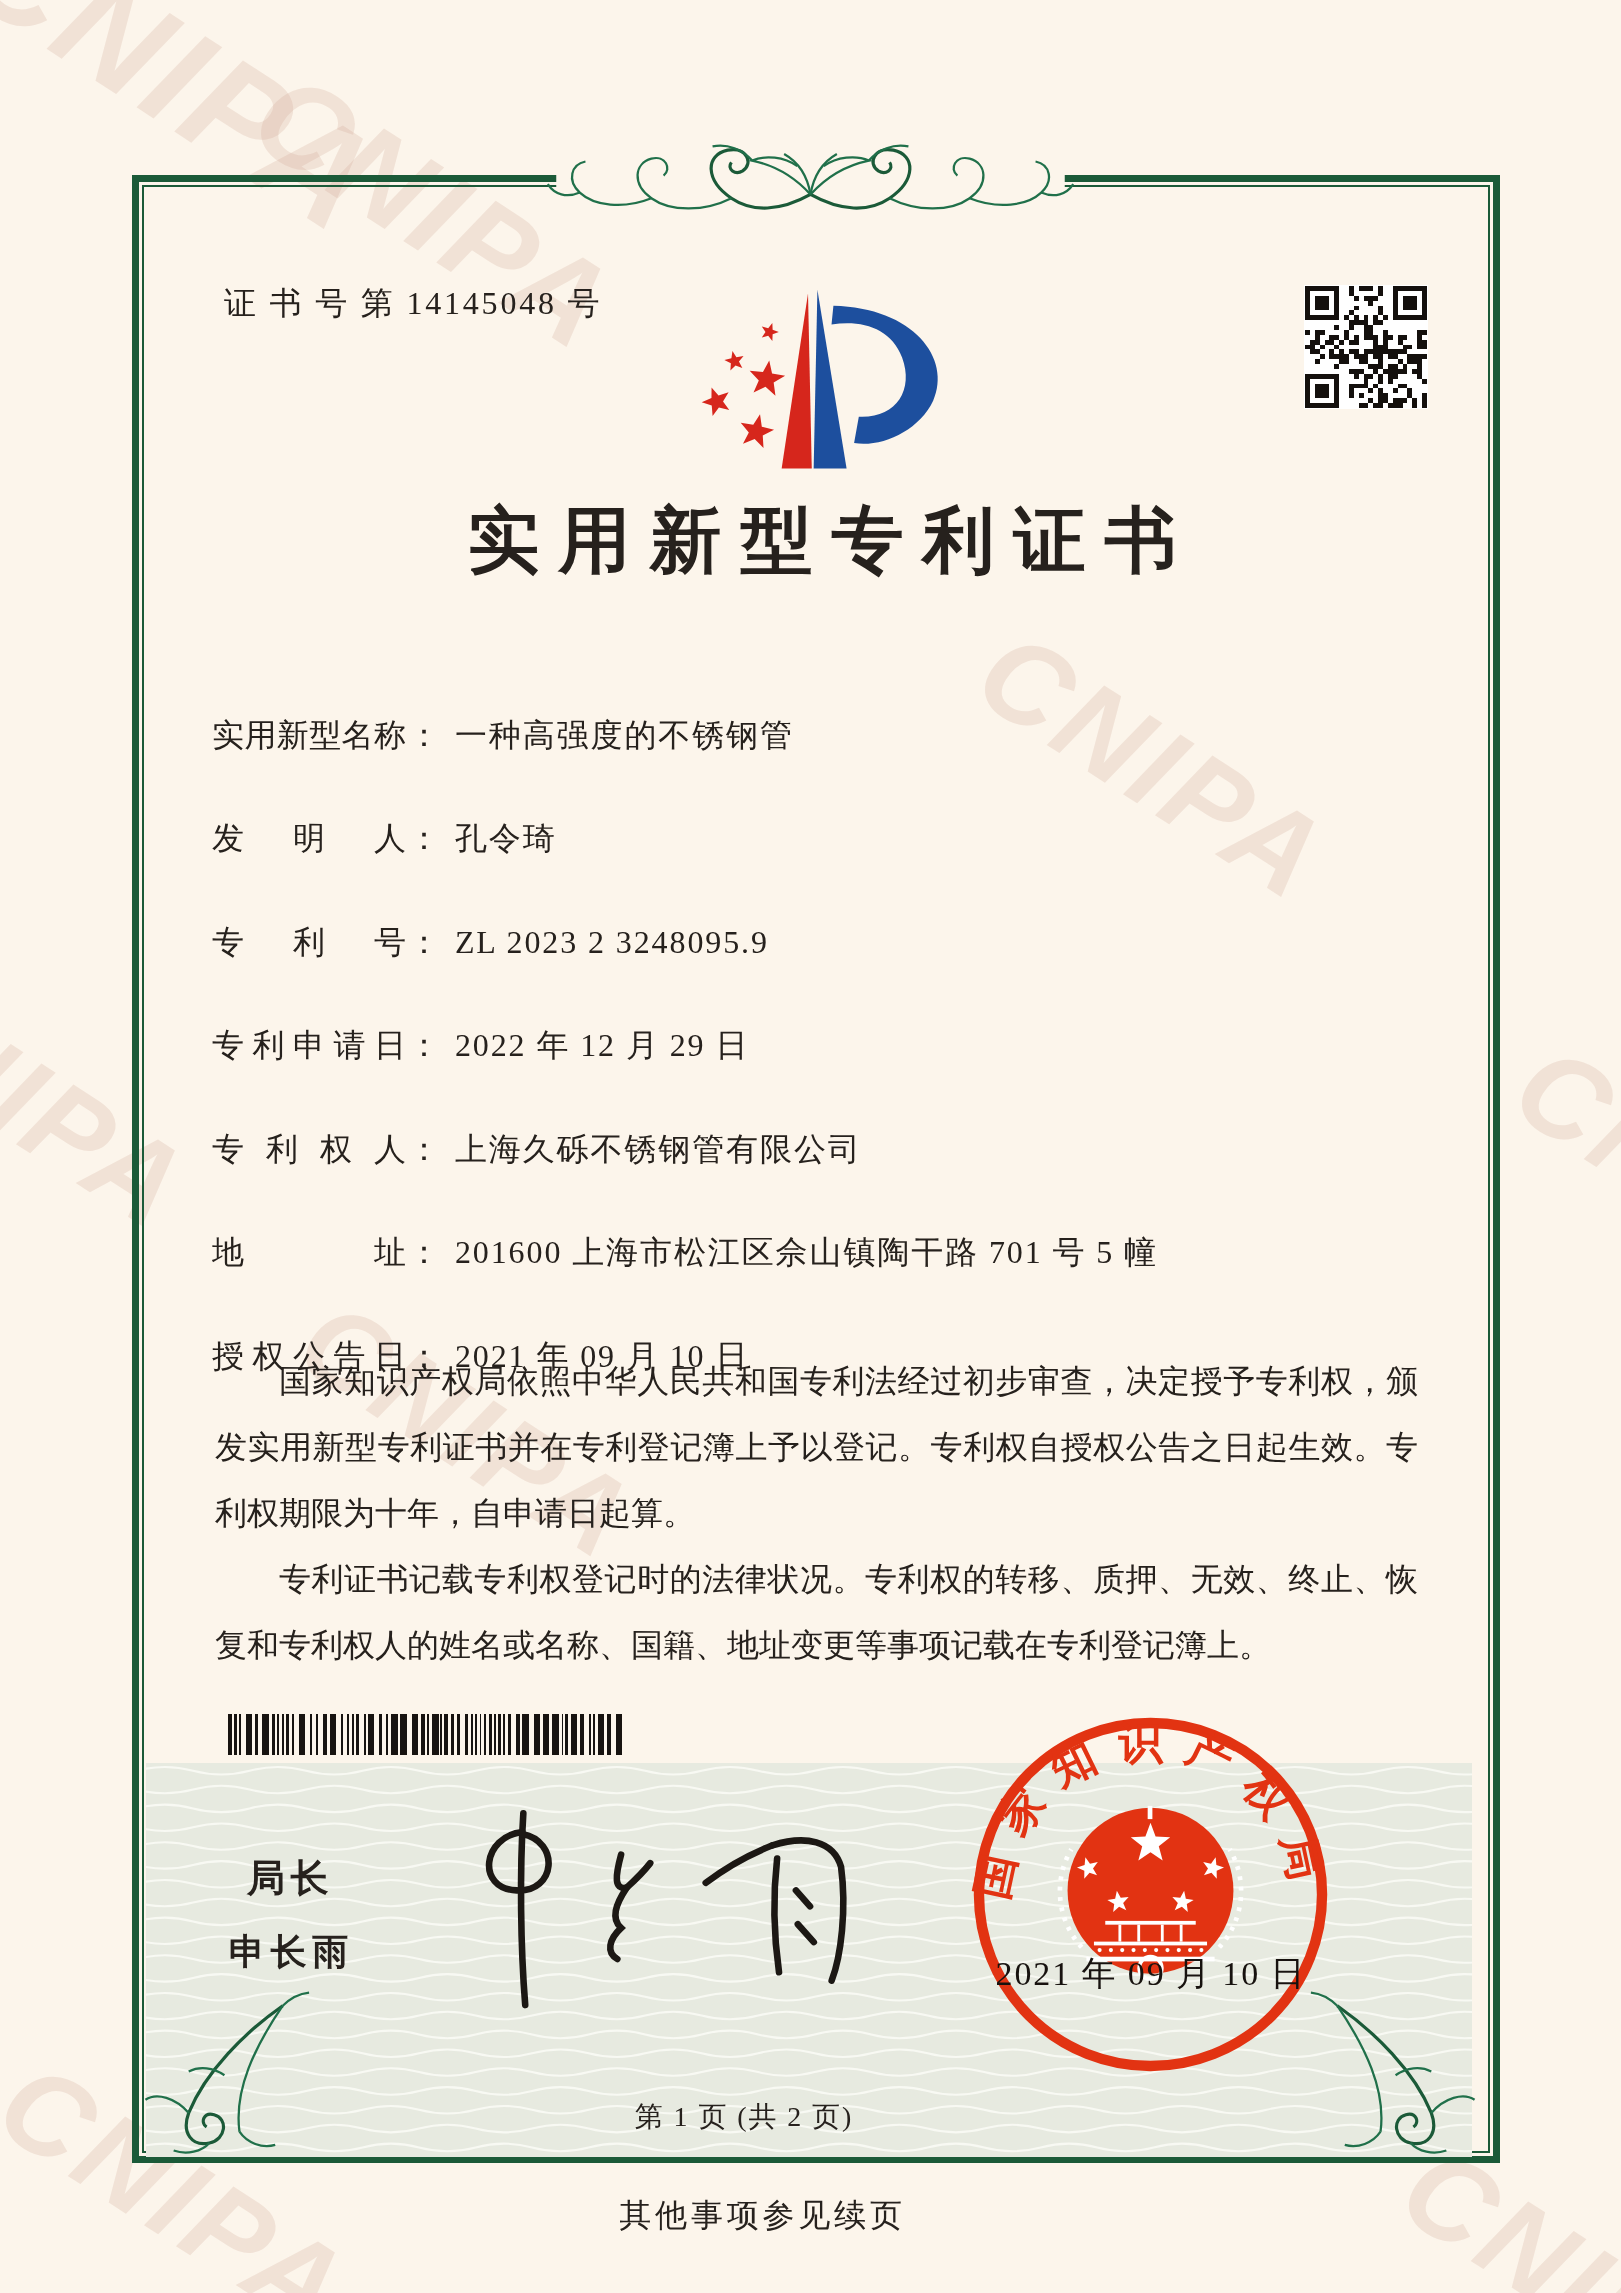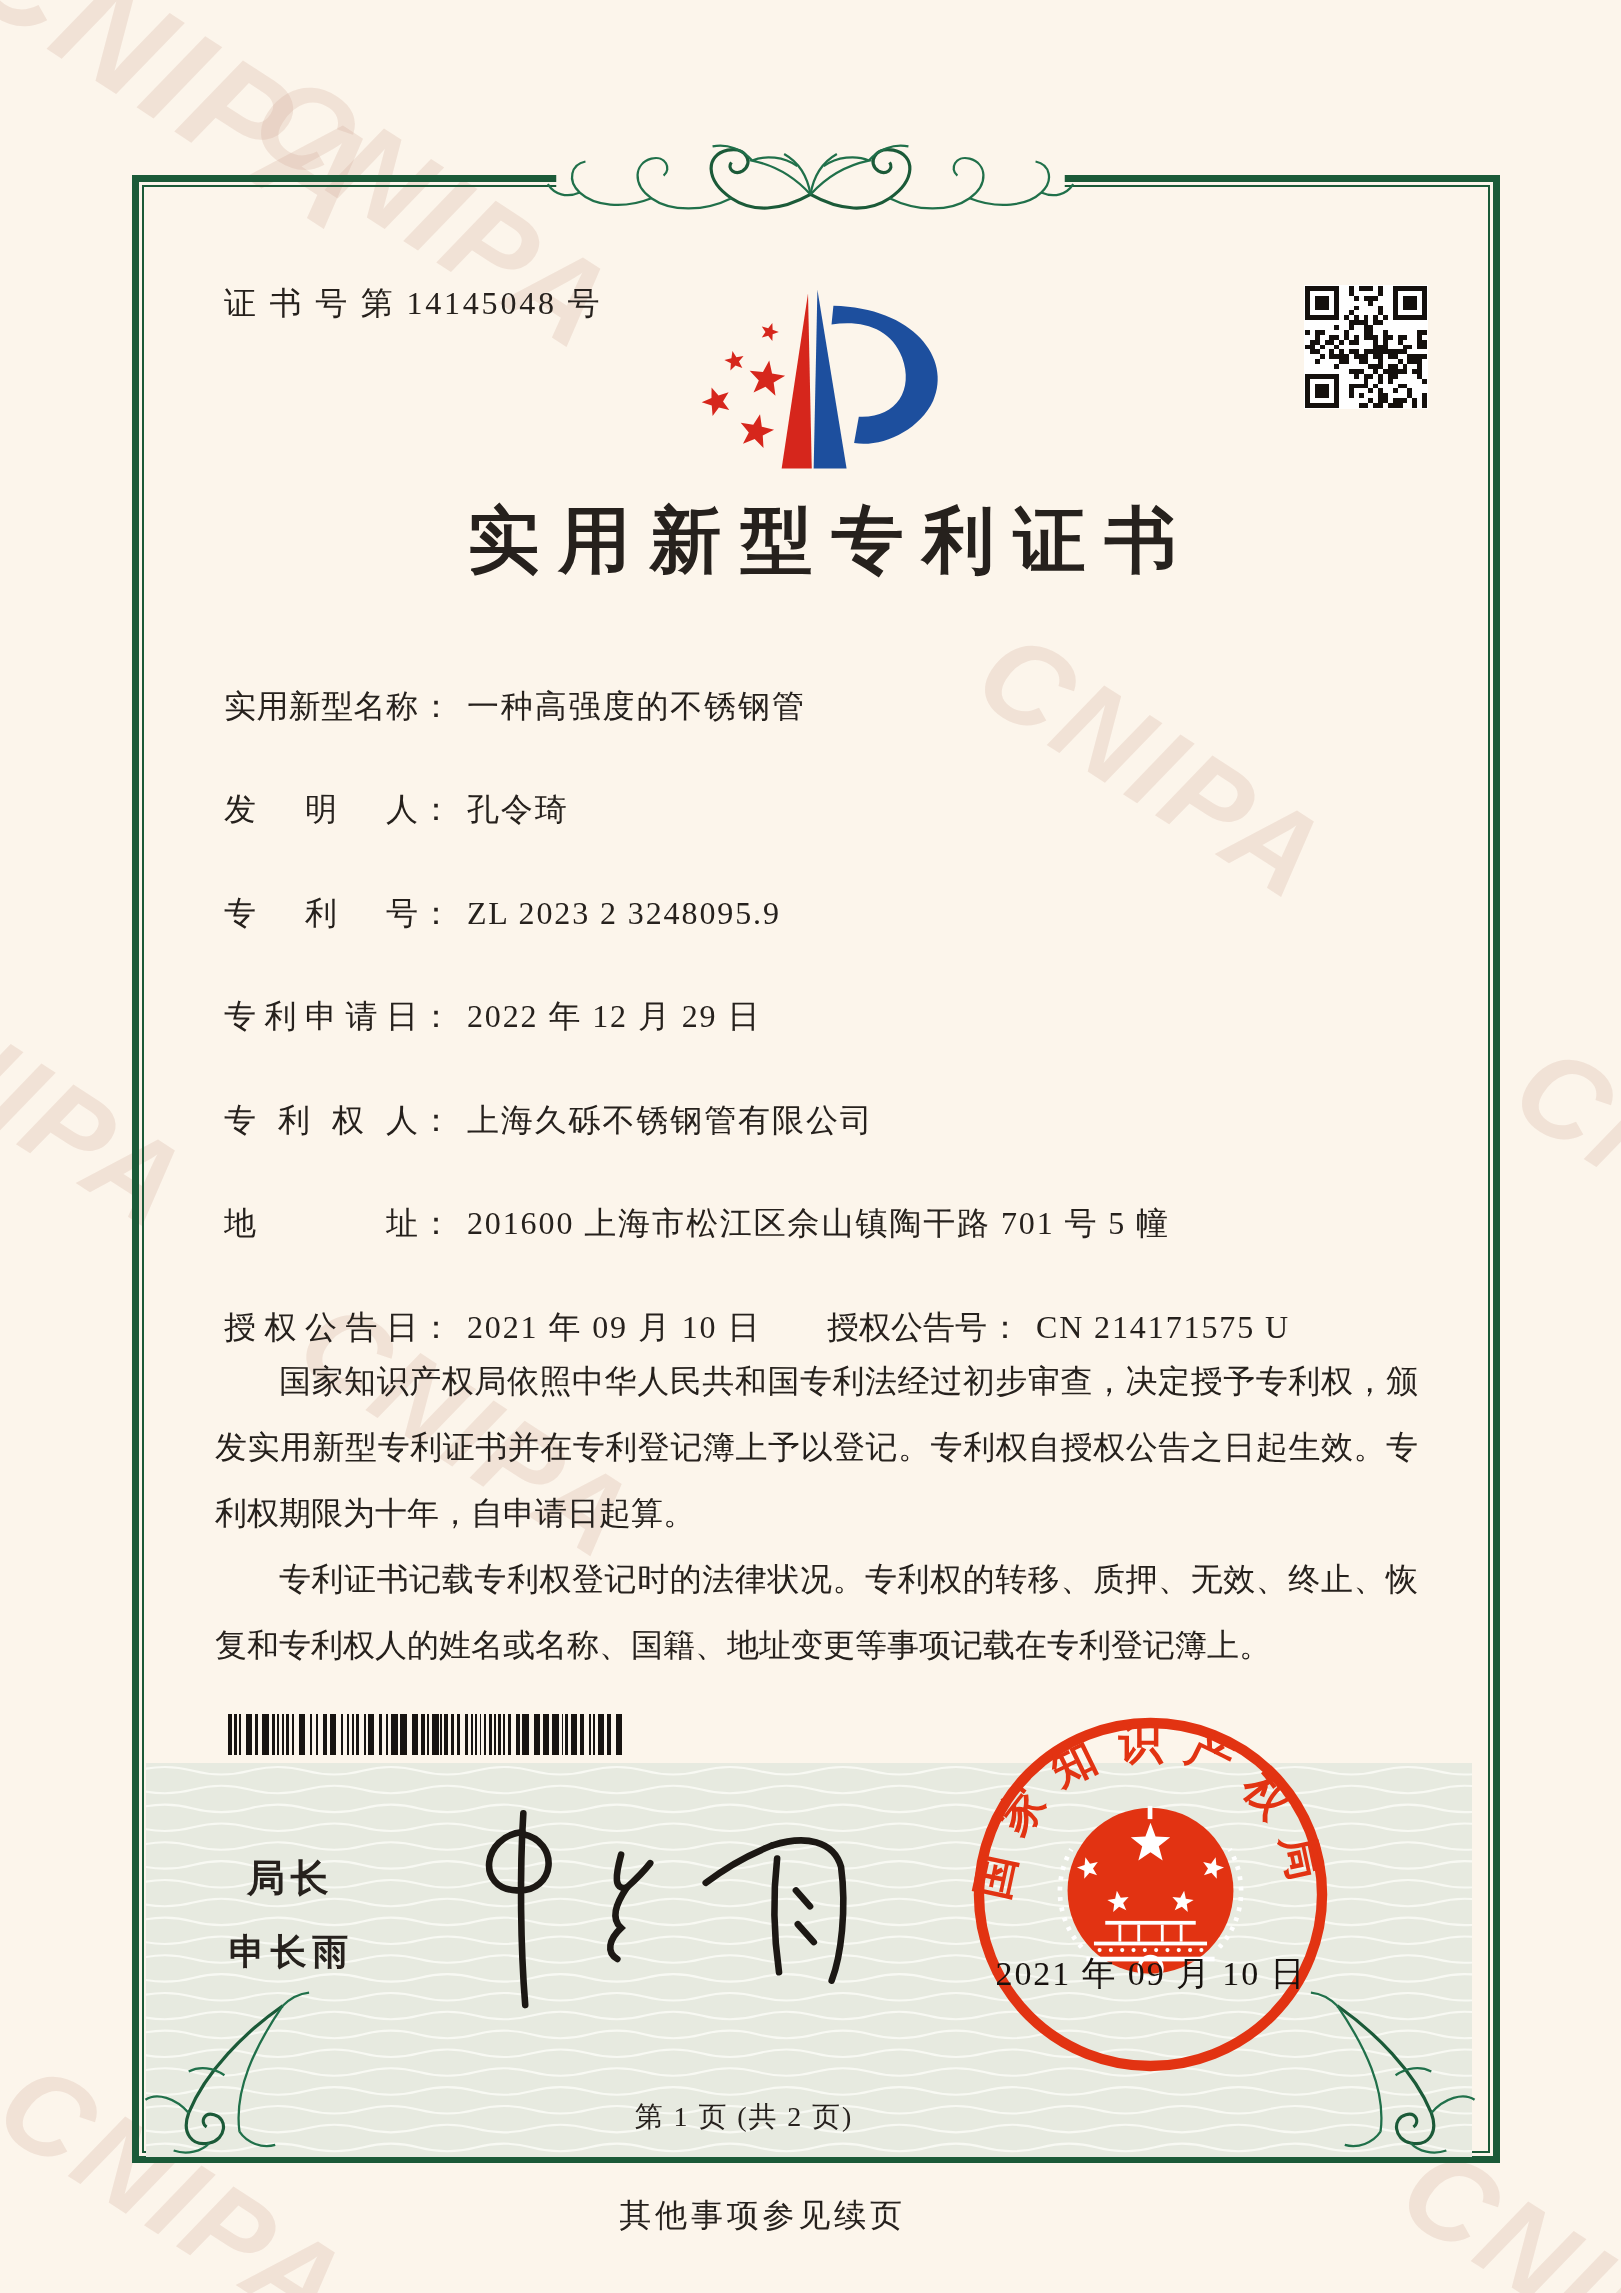--- a/index.html
+++ b/index.html
@@ -20,21 +20,21 @@
   
   #waves-wrap{left:146px;top:1763px;width:1326px;height:394px;background:#e7eae0;z-index:1;}
   #waves path{fill:none;stroke:#f8f9f3;stroke-width:2.2;}
 
   
   .cert-no{left:224px;top:282px;font-size:32px;letter-spacing:2.8px;z-index:2;}
   .title{left:0;top:493px;width:1621px;text-align:center;font-size:72px;font-weight:700;
          letter-spacing:19px;z-index:2;padding-left:21px;}
 
   
-  .field-row{position:absolute;left:224px;font-size:32px;z-index:2;white-space:nowrap;}
+  .field-row{position:absolute;left:212px;font-size:32px;z-index:2;white-space:nowrap;margin-top:29px;}
   .flabel{display:inline-block;width:194px;text-align:justify;text-align-last:justify;vertical-align:bottom;}
   .fcolon{display:inline-block;margin:0 15px 0 1.9px;}
   .fvalue{letter-spacing:1.9px;}
   .grant-col{position:absolute;left:603px;top:0;white-space:nowrap;}
 
   
   .body-text{left:215px;top:1348px;width:1203px;font-size:32px;line-height:66px;
              text-align:justify;z-index:2;}
   .body-text p{margin:0;text-indent:2em;}
 
@@ -452,23 +452,20 @@
   <span class="flabel">专利申请日</span><span class="fcolon">：</span><span class="fvalue">2022 年 12 月 29 日</span>
 </div>
 <div class="field-row" style="top:1099px">
   <span class="flabel">专利权人</span><span class="fcolon">：</span><span class="fvalue">上海久砾不锈钢管有限公司</span>
 </div>
 <div class="field-row" style="top:1202px">
   <span class="flabel">地址</span><span class="fcolon">：</span><span class="fvalue">201600 上海市松江区佘山镇陶干路 701 号 5 幢</span>
 </div>
 <div class="field-row" style="top:1306px">
   <span class="flabel">授权公告日</span><span class="fcolon">：</span><span class="fvalue">2021 年 09 月 10 日</span>
-  <span class="grant-col">
-    <span>授权公告号</span><span class="fcolon">：</span><span class="fvalue">CN 214171575 U</span>
-  </span>
 </div>
 
 <div class="abs body-text">
   <p>国家知识产权局依照中华人民共和国专利法经过初步审查，决定授予专利权，颁发实用新型专利证书并在专利登记簿上予以登记。专利权自授权公告之日起生效。专利权期限为十年，自申请日起算。</p>
   <p>专利证书记载专利权登记时的法律状况。专利权的转移、质押、无效、终止、恢复和专利权人的姓名或名称、国籍、地址变更等事项记载在专利登记簿上。</p>
 </div>
 
 <div class="abs" id="barcode-wrap">
   <svg id="barcode" width="399" height="41" viewBox="0 0 424 44" shape-rendering="crispEdges">
       <rect x="0" y="0" width="4" height="44"></rect>

